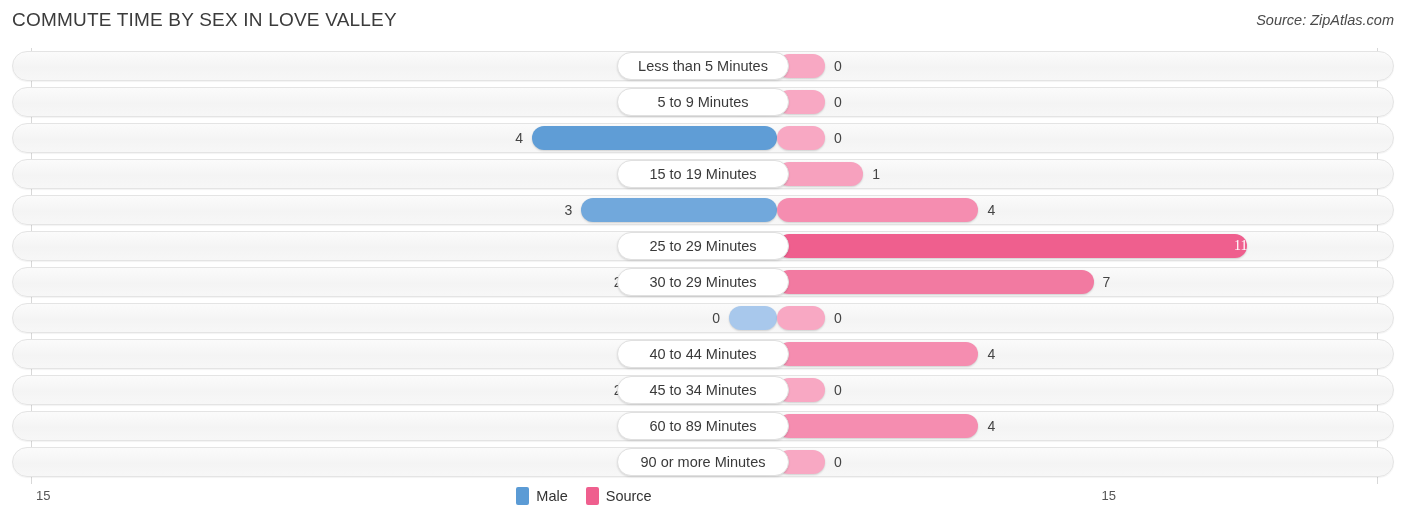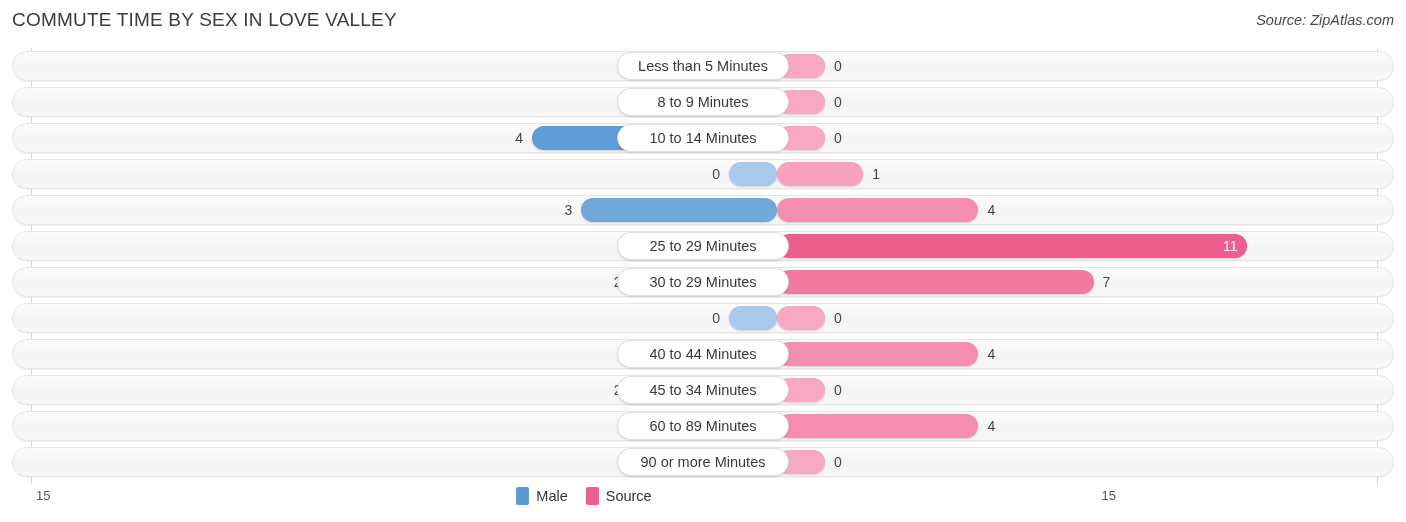--- a/index.html
+++ b/index.html
@@ -204,65 +204,65 @@
     <div class="row" style="top: 39px;">
       <div class="track"></div>
       <div class="bar-wrap-male">
         <div class="bar male" style="width: 48px; background: rgb(168, 200, 236);"></div>
         <div class="vlabel male" style="right: 57px;">0</div>
       </div>
       <div class="bar-wrap-female">
         <div class="bar female" style="width: 48px; background: rgb(248, 168, 195);"></div>
         <div class="vlabel female" style="left: 57px;">0</div>
       </div>
-      <div class="cat-pill">8 to 9 Minutes</div>
+      <div class="cat-pill">5 to 9 Minutes</div>
     </div>
     <div class="row" style="top: 75px;">
       <div class="track"></div>
       <div class="bar-wrap-male">
         <div class="bar male" style="width: 245.091px; background: rgb(95, 157, 214);"></div>
         <div class="vlabel male" style="right: 254.091px;">4</div>
       </div>
       <div class="bar-wrap-female">
         <div class="bar female" style="width: 48px; background: rgb(248, 168, 195);"></div>
         <div class="vlabel female" style="left: 57px;">0</div>
       </div>
-      <div class="cat-pill">10 to 14 Minutes</div>
     </div>
     <div class="row" style="top: 111px;">
       <div class="track"></div>
       <div class="bar-wrap-male">
         <div class="bar male" style="width: 48px; background: rgb(168, 200, 236);"></div>
         <div class="vlabel male" style="right: 57px;">0</div>
       </div>
       <div class="bar-wrap-female">
         <div class="bar female" style="width: 86.3636px; background: rgb(247, 161, 190);"></div>
         <div class="vlabel female" style="left: 95.3636px;">1</div>
       </div>
+      <div class="cat-pill">15 to 19 Minutes</div>
     </div>
     <div class="row" style="top: 147px;">
       <div class="track"></div>
       <div class="bar-wrap-male">
         <div class="bar male" style="width: 195.818px; background: rgb(113, 168, 220);"></div>
         <div class="vlabel male" style="right: 204.818px;">3</div>
       </div>
       <div class="bar-wrap-female">
         <div class="bar female" style="width: 201.455px; background: rgb(245, 141, 176);"></div>
         <div class="vlabel female" style="left: 210.455px;">4</div>
       </div>
     </div>
     <div class="row" style="top: 183px;">
       <div class="track"></div>
       <div class="bar-wrap-male">
         <div class="bar male" style="width: 48px; background: rgb(168, 200, 236);"></div>
         <div class="vlabel male" style="right: 57px;">0</div>
       </div>
       <div class="bar-wrap-female">
         <div class="bar female" style="width: 470px; background: rgb(239, 95, 142);"></div>
-        <div class="vlabel female inside" style="left: 446px;">11</div>
+        <div class="vlabel female inside" style="left: 457px; font-family: Liberation Serif, serif;">11</div>
       </div>
       <div class="cat-pill">25 to 29 Minutes</div>
     </div>
     <div class="row" style="top: 219px;">
       <div class="track"></div>
       <div class="bar-wrap-male">
         <div class="bar male" style="width: 146.545px; background: rgb(132, 179, 225);"></div>
         <div class="vlabel male" style="right: 155.545px;">2</div>
       </div>
       <div class="bar-wrap-female">

